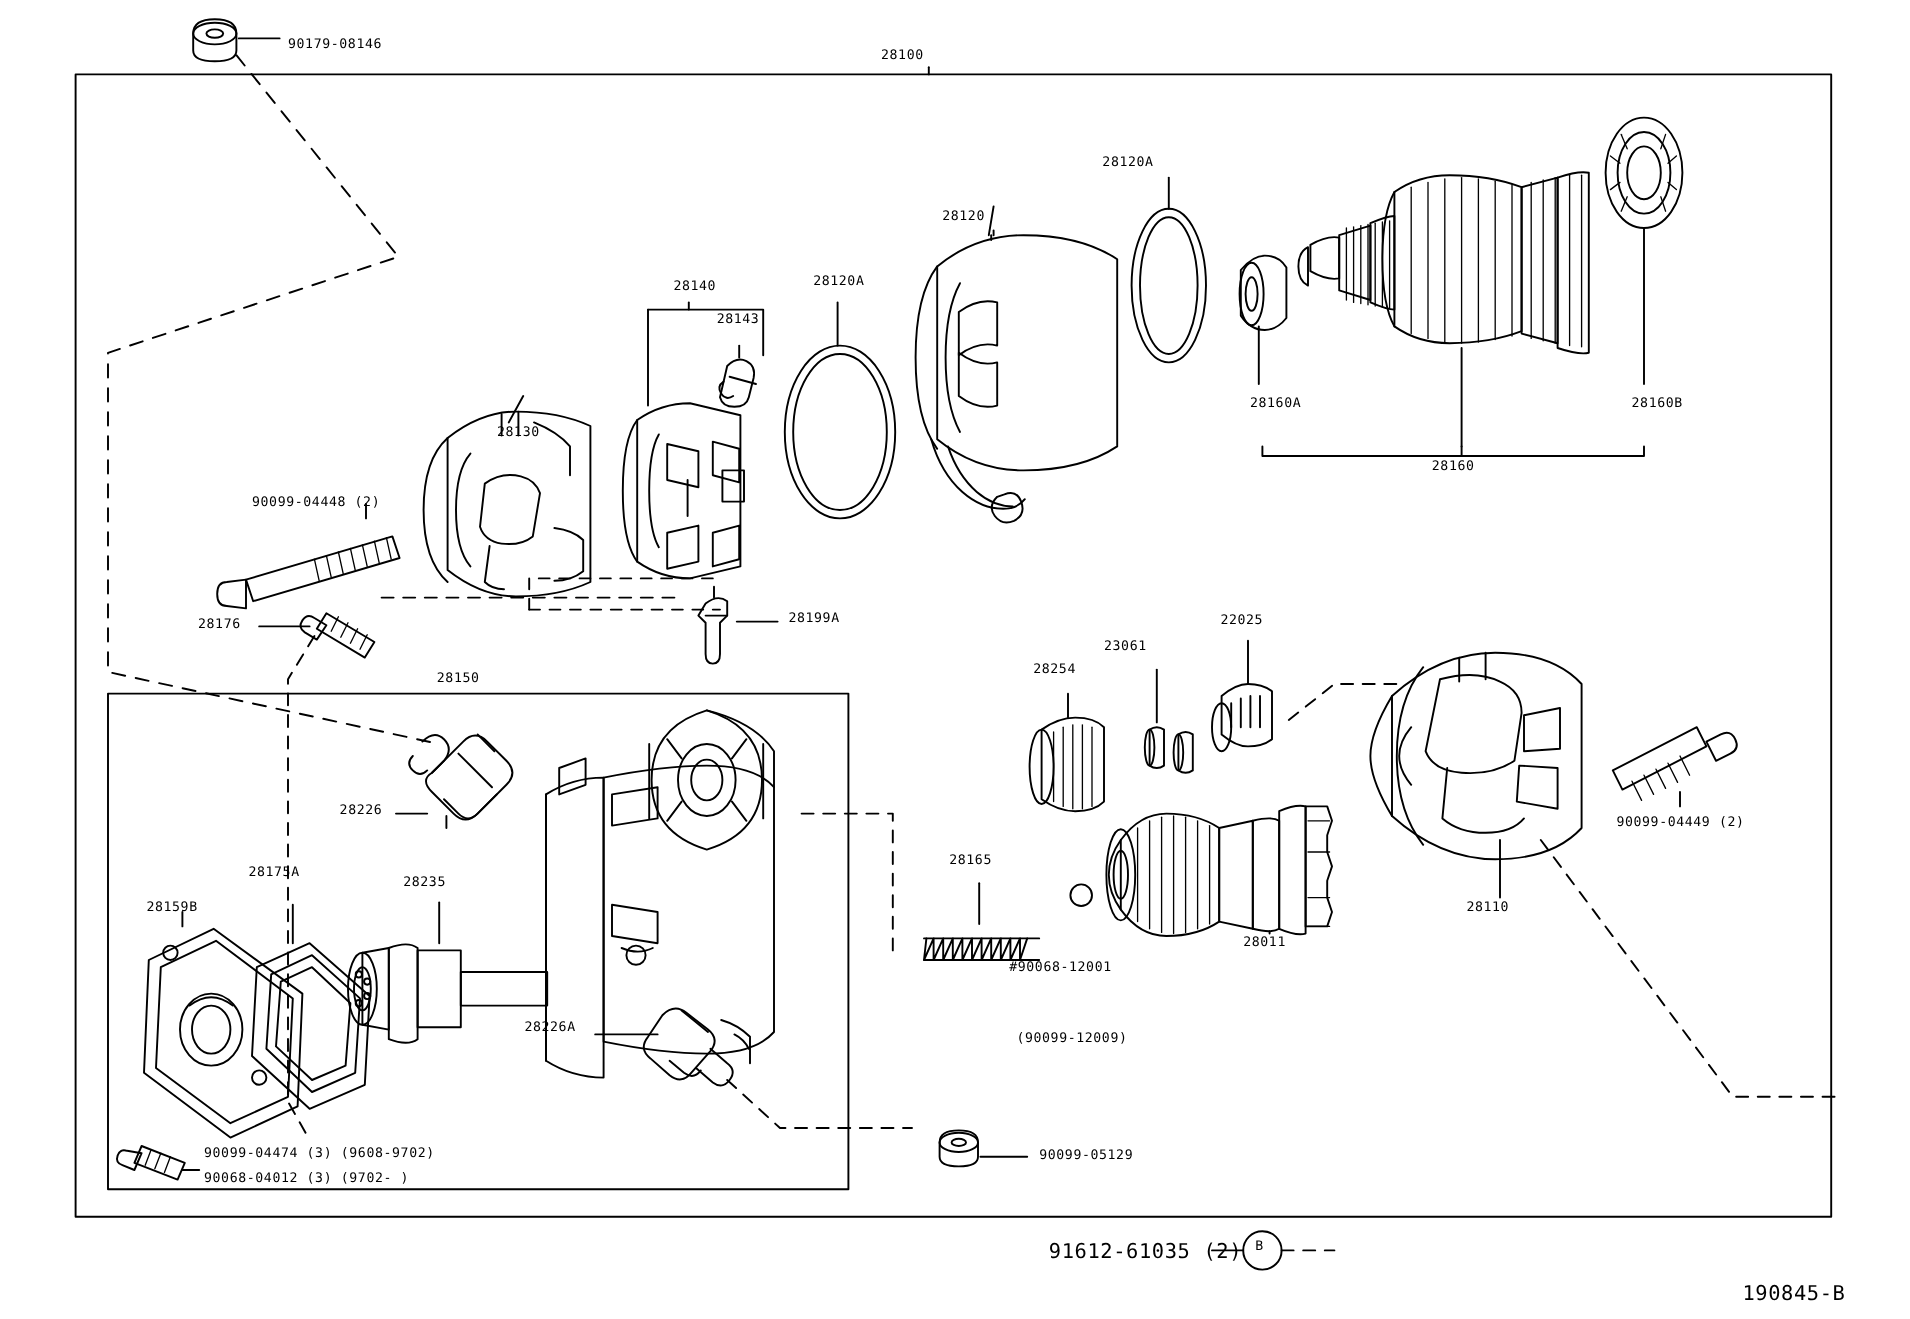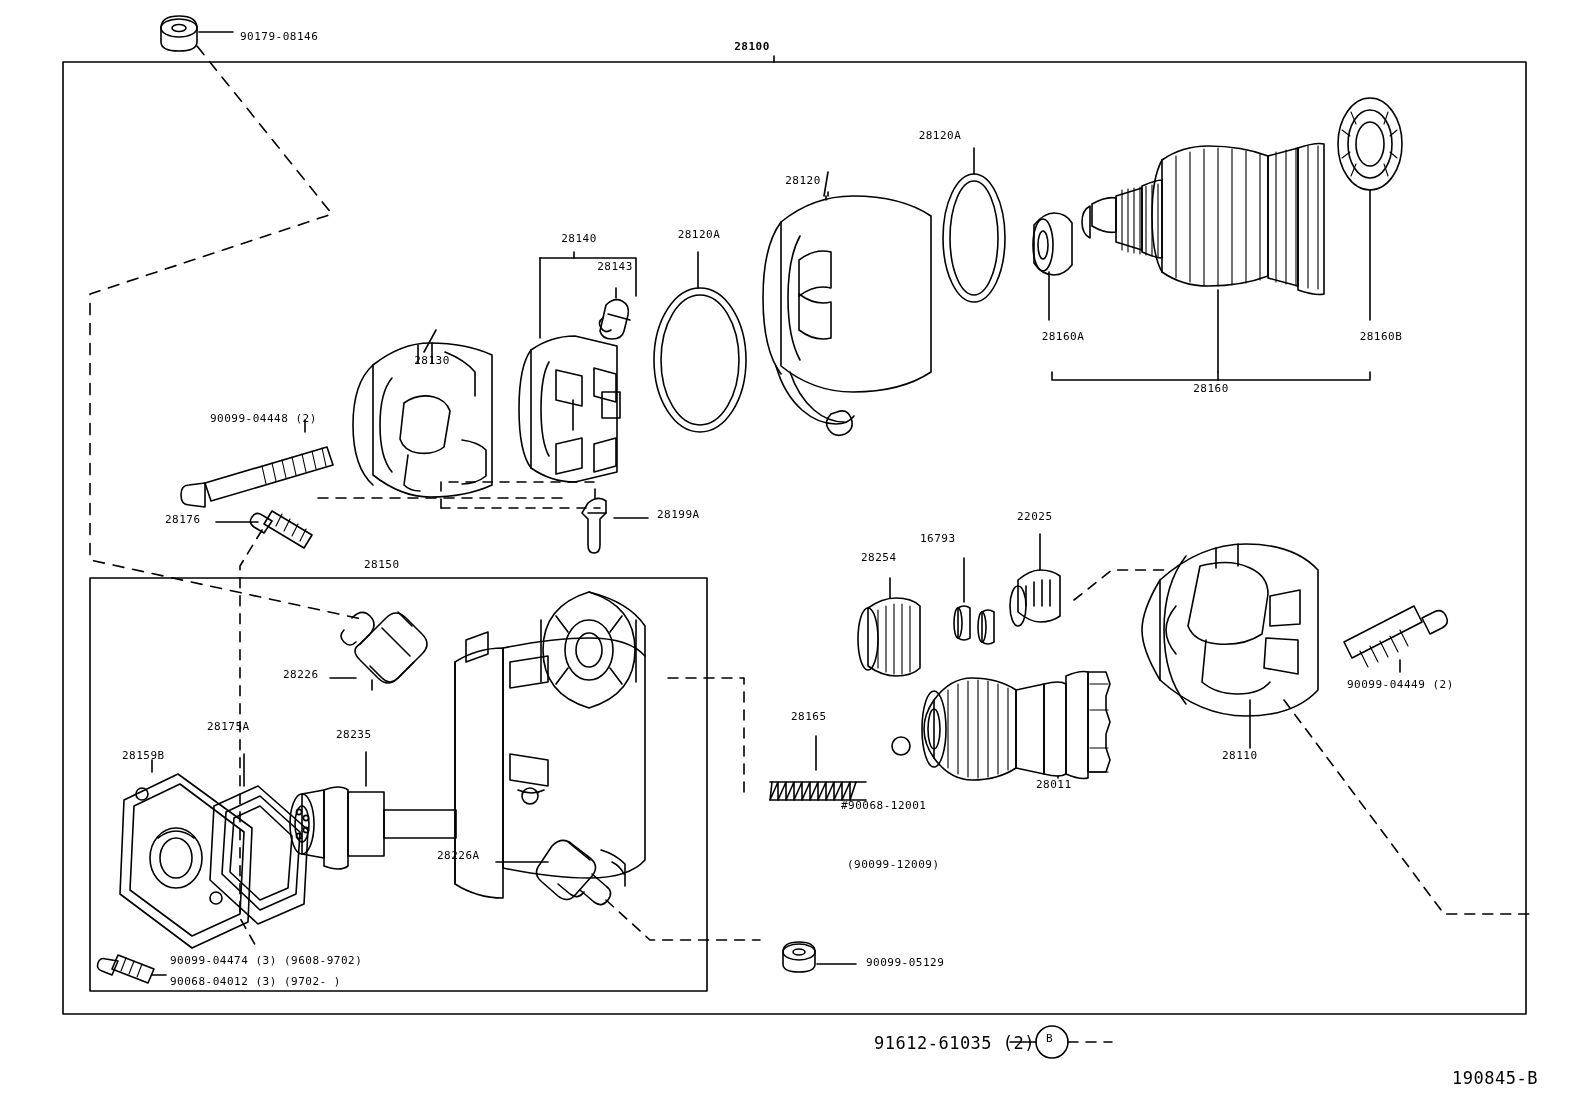--- a/index.html
+++ b/index.html
@@ -397,35 +397,35 @@
 
     <circle cx="1052" cy="1042" r="16"></circle>
     <line x1="1010" y1="1042" x2="1036" y2="1042"></line>
     <g stroke-dasharray="10 8">
       <polyline points="1068,1042 1112,1042"></polyline>
     </g>
   </g>
 </svg>
 
 <div class="lbl" style="left:240px;top:30px;">90179-08146</div>
-<div class="lbl" style="left:752px;top:46px;transform:translate(-50%,-50%);font-weight:bold;">28100</div>
+<div class="lbl" style="left:752px;top:46px;transform:translate(-50%,-50%);">28100</div>
 <div class="lbl" style="left:940px;top:135px;transform:translate(-50%,-50%);">28120A</div>
 <div class="lbl" style="left:803px;top:180px;transform:translate(-50%,-50%);">28120</div>
 <div class="lbl" style="left:579px;top:238px;transform:translate(-50%,-50%);">28140</div>
 <div class="lbl" style="left:699px;top:234px;transform:translate(-50%,-50%);">28120A</div>
 <div class="lbl" style="left:615px;top:266px;transform:translate(-50%,-50%);">28143</div>
 <div class="lbl" style="left:432px;top:320px;transform:translate(-50%,-50%);margin-top:40px;">28130</div>
 <div class="lbl" style="left:1063px;top:336px;transform:translate(-50%,-50%);">28160A</div>
 <div class="lbl" style="left:1381px;top:336px;transform:translate(-50%,-50%);">28160B</div>
 <div class="lbl" style="left:1211px;top:388px;transform:translate(-50%,-50%);">28160</div>
 <div class="lbl" style="left:210px;top:412px;">90099-04448 (2)</div>
 <div class="lbl" style="left:165px;top:513px;">28176</div>
 <div class="lbl" style="left:657px;top:508px;">28199A</div>
 <div class="lbl" style="left:1017px;top:510px;">22025</div>
-<div class="lbl" style="left:920px;top:532px;">16793</div>
+<div class="lbl" style="left:920px;top:532px;">23061</div>
 <div class="lbl" style="left:861px;top:551px;">28254</div>
 <div class="lbl" style="left:364px;top:558px;">28150</div>
 <div class="lbl" style="left:283px;top:668px;">28226</div>
 <div class="lbl" style="left:1347px;top:678px;">90099-04449 (2)</div>
 <div class="lbl" style="left:791px;top:710px;">28165</div>
 <div class="lbl" style="left:207px;top:720px;">28175A</div>
 <div class="lbl" style="left:336px;top:728px;">28235</div>
 <div class="lbl" style="left:1222px;top:749px;">28110</div>
 <div class="lbl" style="left:122px;top:749px;">28159B</div>
 <div class="lbl" style="left:1036px;top:778px;">28011</div>

